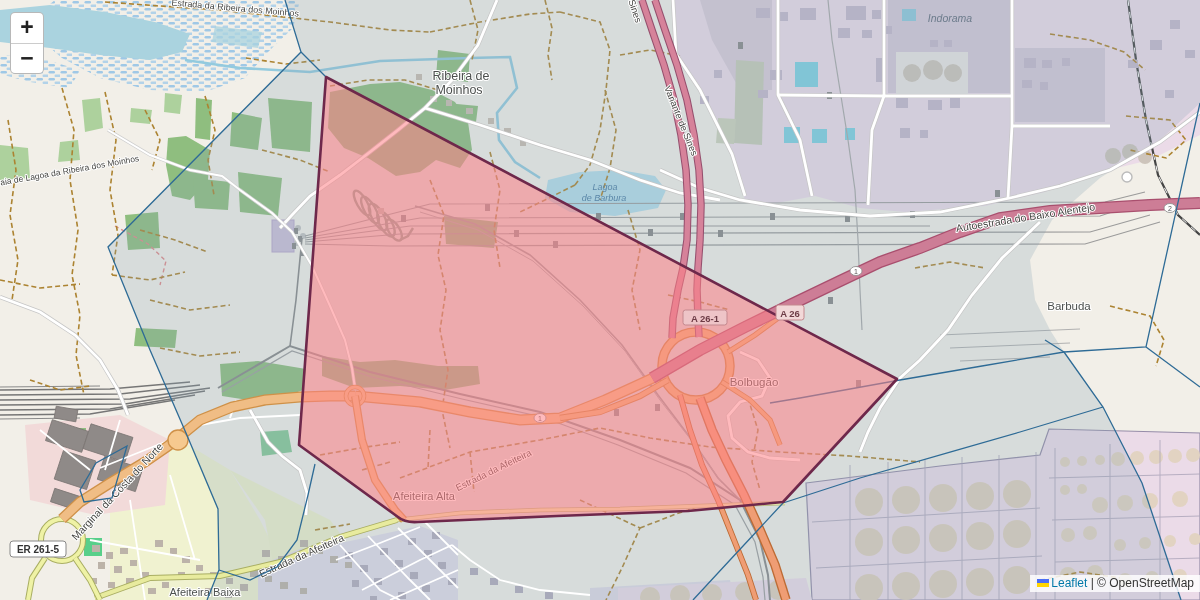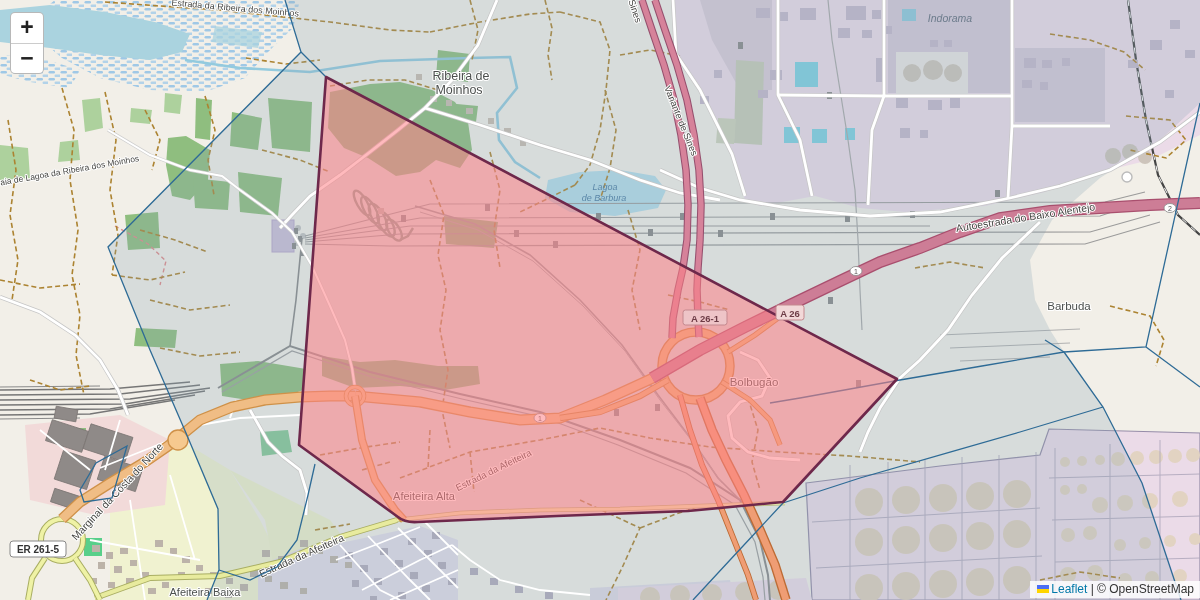--- a/index.html
+++ b/index.html
@@ -1,21 +1,21 @@
 <!DOCTYPE html>
 <html><head>
 <meta charset="utf-8">
 <style>
 html,body{margin:0;padding:0;width:1200px;height:600px;overflow:hidden;}
 #map{position:relative;width:1200px;height:600px;font-family:"Liberation Sans",sans-serif;background:#f2efe8;}
 svg{position:absolute;top:0;left:0;}
 #zoomctl{position:absolute;top:12px;left:10px;width:32px;height:60px;background:#fff;border:1.6px solid rgba(0,0,0,0.28);border-radius:5px;z-index:10;}
 #zoomctl .zin,#zoomctl .zout{width:32px;height:30px;text-align:center;font:bold 23px/28px "Liberation Sans",sans-serif;color:#222;}
 #zoomctl .zin{border-bottom:1px solid #ccc;}
-#attrib{position:absolute;right:0;bottom:2px;height:17px;background:rgba(255,255,255,0.82);padding:0 6px 0 7px;font:12px/17px "Liberation Sans",sans-serif;color:#333;z-index:10;white-space:nowrap;}
+#attrib{position:absolute;right:0;bottom:8px;height:17px;background:rgba(255,255,255,0.82);padding:0 6px 0 7px;font:12px/17px "Liberation Sans",sans-serif;color:#333;z-index:10;white-space:nowrap;}
 #attrib .lf{color:#0078A8;}
 #attrib .flag{display:inline-block;width:12px;height:8px;position:relative;top:0px;margin-right:2px;}
 </style>
 </head>
 <body>
 <div id="map">
 <svg width="1200" height="600" viewBox="0 0 1200 600">
 <defs>
 <pattern id="marsh" width="12" height="7" patternUnits="userSpaceOnUse">
 <rect x="0.5" y="1" width="6.5" height="2.6" rx="1.3" fill="#9fc8e6"></rect>

